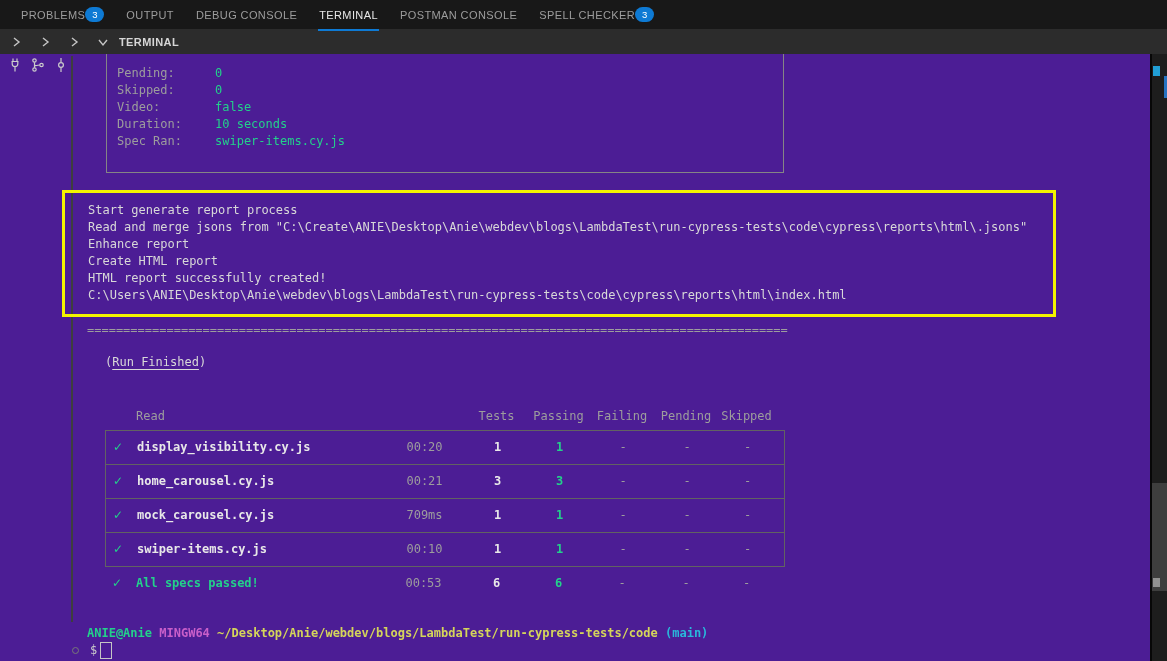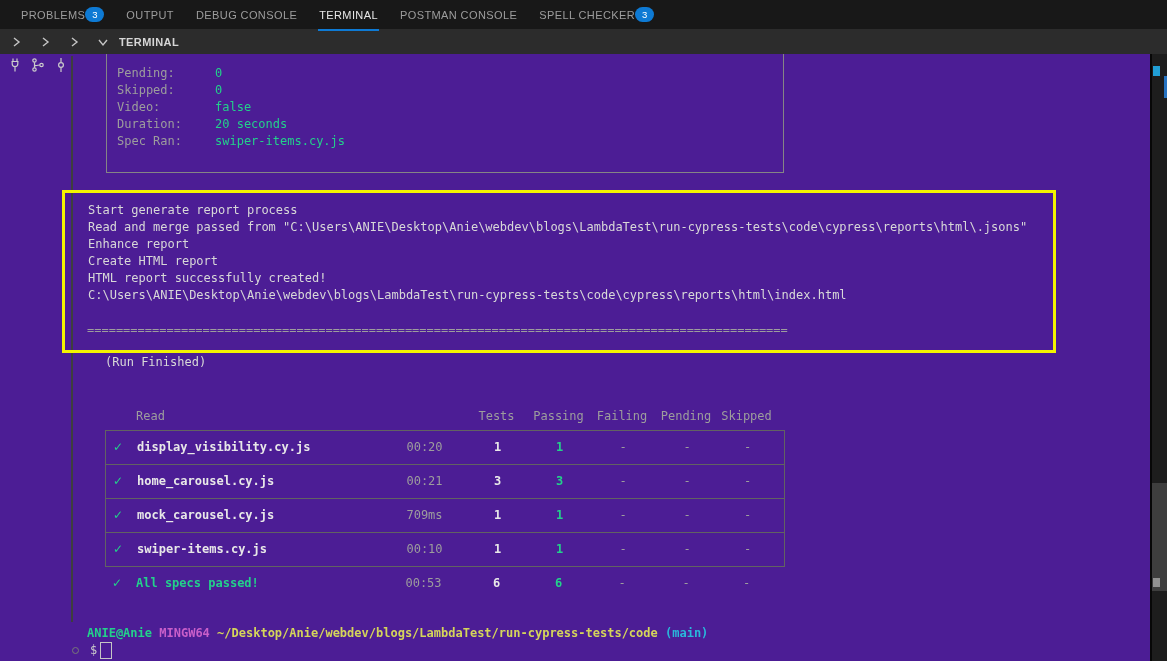--- a/index.html
+++ b/index.html
@@ -54,29 +54,29 @@
     position:absolute;left:106px;top:-4px;width:678px;height:123px;
     border:1px solid #858585;border-top:none;
     box-sizing:border-box;
   }
   .results-inner{padding:15px 0 0 10px;}
   .rrow{height:17px;}
   .rlabel{display:inline-block;width:98px;color:#9d9d9d;}
   .rvalue{color:#23d18b;}
   
   .yellow-box{
-    position:absolute;left:62px;top:136px;width:994px;height:163px;
+    position:absolute;left:62px;top:136px;width:994px;height:127px;
     border:3px solid #f3f300;box-sizing:border-box;
     padding:9px 0 0 23px;
   }
   .logline{height:17px;white-space:pre;color:#d8d8d8;}
   
   .sep{position:absolute;left:87px;top:268px;color:#9d9d9d;white-space:pre;}
   .run-finished{position:absolute;left:105px;top:300px;color:#d8d8d8;}
-  .run-finished .ul{text-underline-offset:3px;}
+  .run-finished .ul{text-decoration:underline;text-underline-offset:3px;}
   
   .tgrid{
     display:grid;
     grid-template-columns:24px 245px 85px 61px 63px 64px 64px 57px;
     padding:0 10px 0 7px;align-items:center;
   }
   .thead{position:absolute;left:105px;top:351px;width:680px;height:22px;box-sizing:border-box;color:#9d9d9d;}
   .num{text-align:center;}
   .spec-table{
     position:absolute;left:105px;top:376px;width:680px;
@@ -197,28 +197,28 @@
         </svg>
     </span>
   </div>
   <div class="vline"></div>
 
   <div class="results-box">
     <div class="results-inner">
       <div class="rrow"><span class="rlabel">Pending:</span><span class="rvalue">0</span></div>
       <div class="rrow"><span class="rlabel">Skipped:</span><span class="rvalue">0</span></div>
       <div class="rrow"><span class="rlabel">Video:</span><span class="rvalue">false</span></div>
-      <div class="rrow"><span class="rlabel">Duration:</span><span class="rvalue">20 seconds</span></div>
+      <div class="rrow"><span class="rlabel">Duration:</span><span class="rvalue">10 seconds</span></div>
       <div class="rrow"><span class="rlabel">Spec Ran:</span><span class="rvalue">swiper-items.cy.js</span></div>
     </div>
   </div>
 
   <div class="yellow-box">
     <div class="logline">Start generate report process</div>
-    <div class="logline">Read and merge passed from "C:\Users\ANIE\Desktop\Anie\webdev\blogs\LambdaTest\run-cypress-tests\code\cypress\reports\html\.jsons"</div>
+    <div class="logline">Read and merge jsons from "C:\Create\ANIE\Desktop\Anie\webdev\blogs\LambdaTest\run-cypress-tests\code\cypress\reports\html\.jsons"</div>
     <div class="logline">Enhance report</div>
     <div class="logline">Create HTML report</div>
     <div class="logline">HTML report successfully created!</div>
     <div class="logline">C:\Users\ANIE\Desktop\Anie\webdev\blogs\LambdaTest\run-cypress-tests\code\cypress\reports\html\index.html</div>
   </div>
 
   <div class="sep">=================================================================================================</div>
   <div class="run-finished"><span>(</span><span class="ul">Run Finished</span><span>)</span></div>
 
   <div class="thead tgrid">

